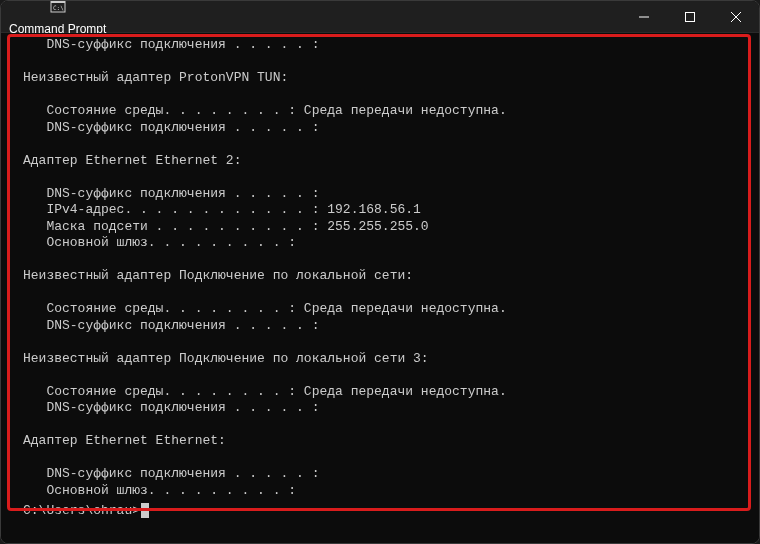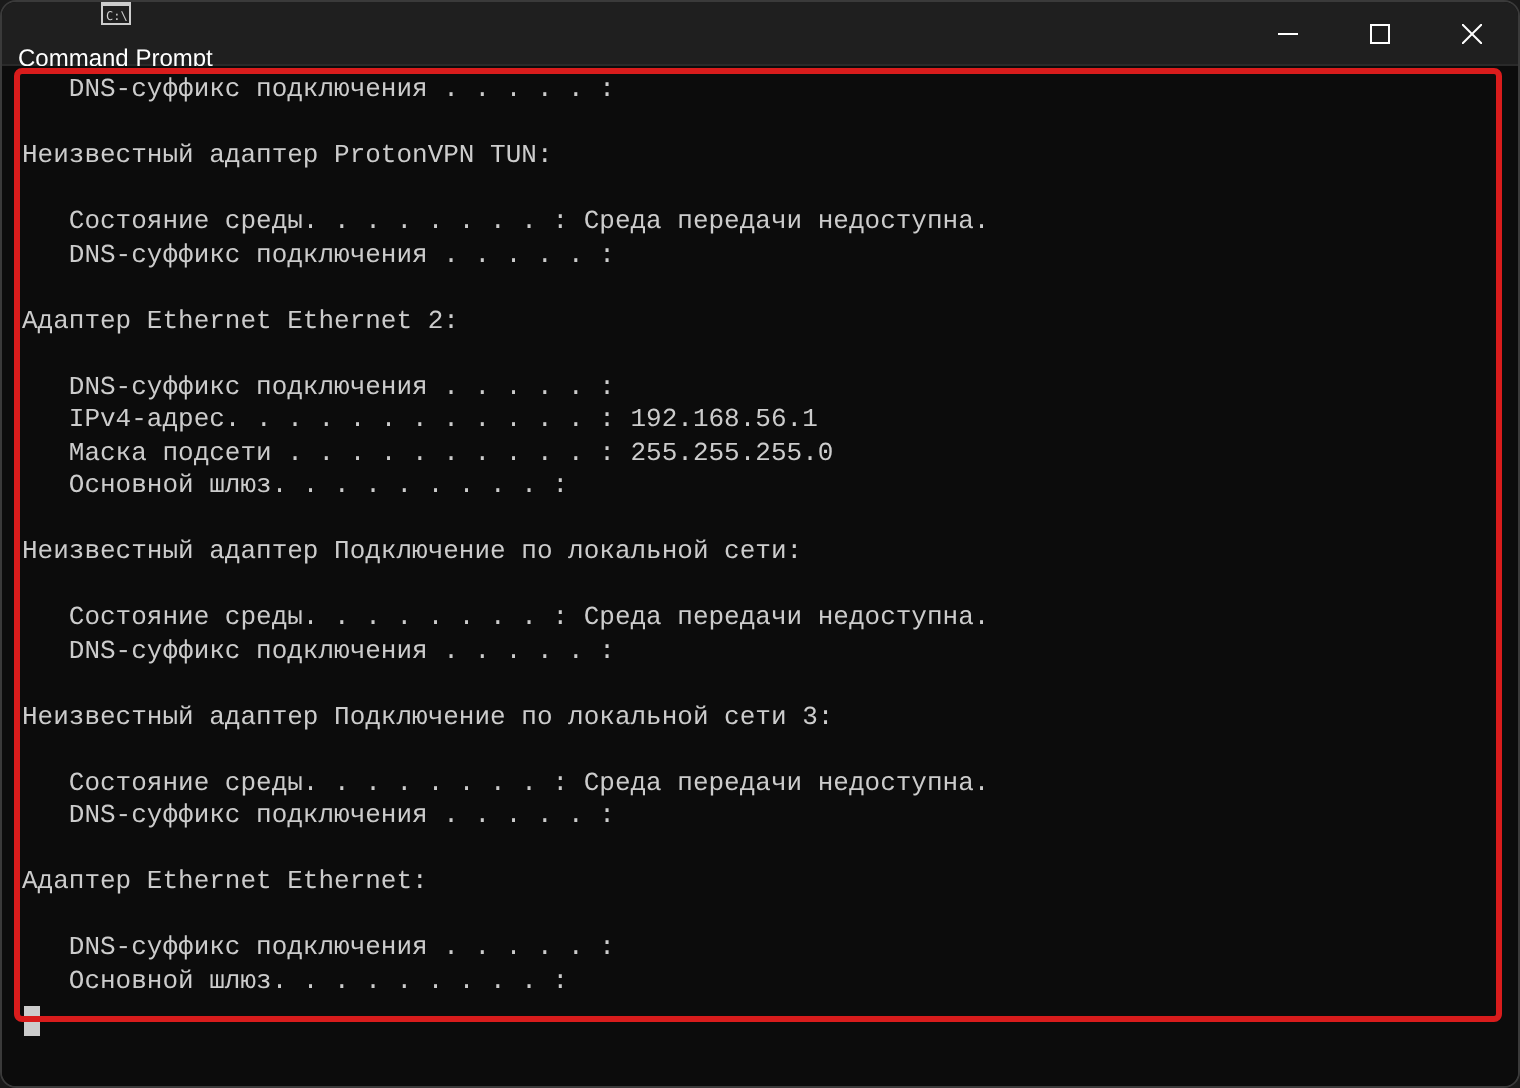--- a/index.html
+++ b/index.html
@@ -58,21 +58,21 @@
       height: 32px;
       display: flex;
       align-items: center;
       justify-content: center;
       cursor: pointer;
       color: #ffffff;
     }
     .terminal-body {
       flex: 1;
       background: #0c0c0c;
-      padding: 4px 10px 6px 10px;
+      padding: 4px 10px 6px 22px;
       overflow: hidden;
       position: relative;
     }
     .highlight-box {
       position: absolute;
       border: 3px solid #d91c1c;
       border-radius: 4px;
       left: 6px;
       right: 8px;
       top: 1px;
@@ -160,16 +160,16 @@
 Неизвестный адаптер Подключение по локальной сети 3:
 
    Состояние среды. . . . . . . . : Среда передачи недоступна.
    DNS-суффикс подключения . . . . . :
 
 Адаптер Ethernet Ethernet:
 
    DNS-суффикс подключения . . . . . :
    Основной шлюз. . . . . . . . . :</div>
     <div class="prompt-line">
-      <span class="cursor"></span>
+      <span>C:\Users\ohrau&gt;</span><span class="cursor"></span>
     </div>
   </div>
 </div>
 
 </body></html>

